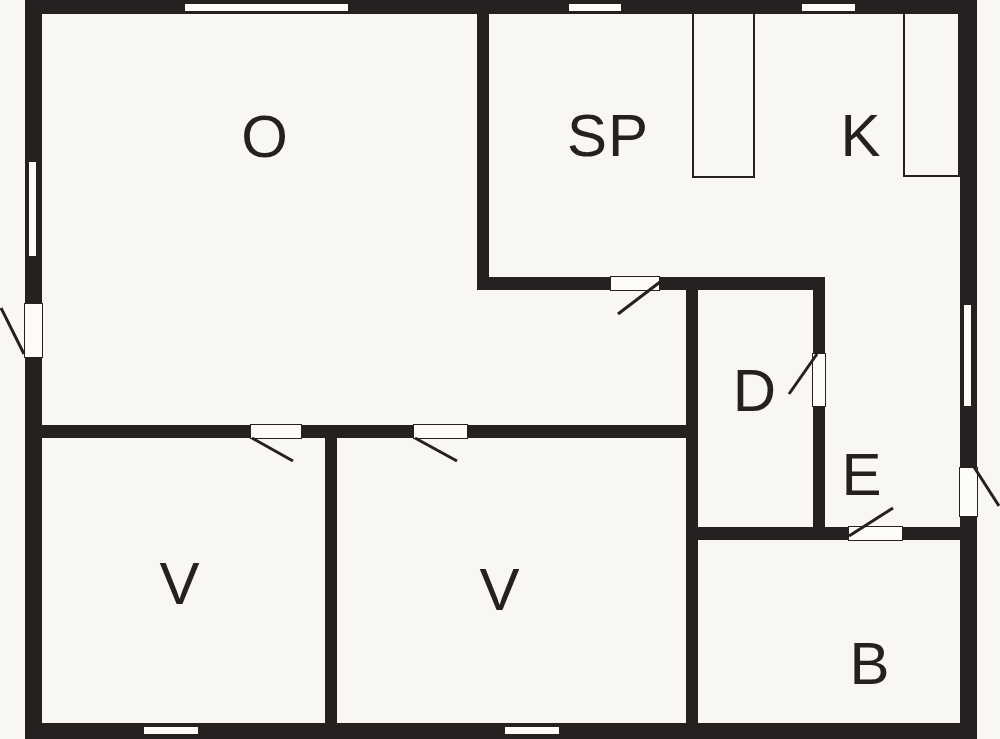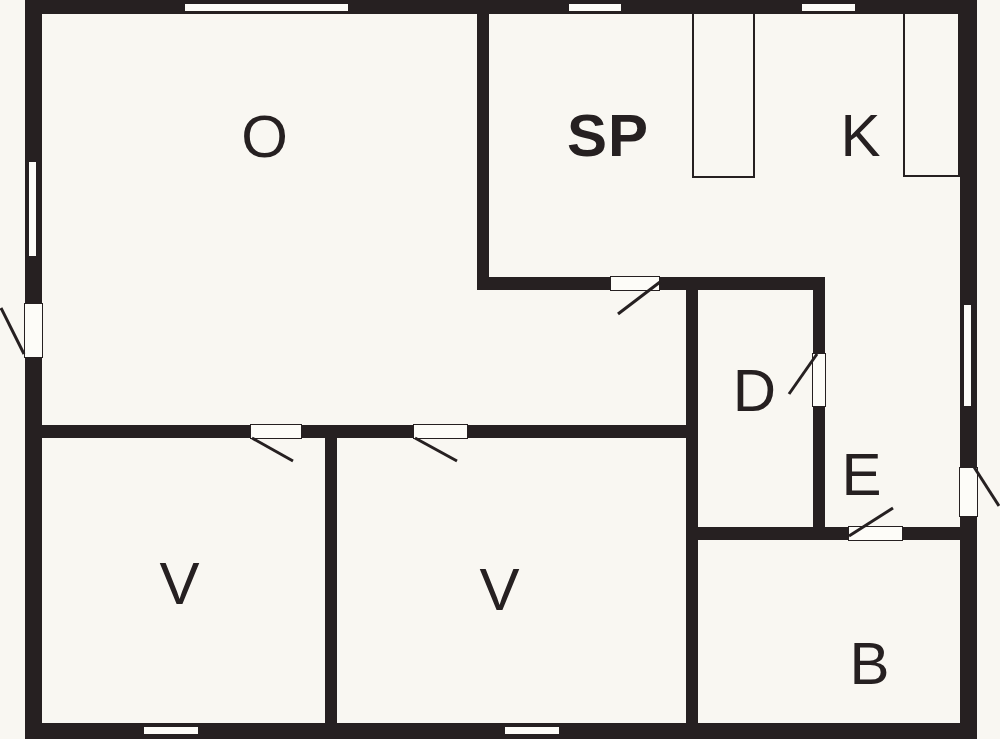--- a/index.html
+++ b/index.html
@@ -73,21 +73,21 @@
     <line x1="1" y1="308" x2="24" y2="354" stroke="#262021" stroke-width="3"></line>
     <line x1="252" y1="438" x2="293" y2="461" stroke="#262021" stroke-width="3"></line>
     <line x1="415" y1="438" x2="457" y2="461" stroke="#262021" stroke-width="3"></line>
     <line x1="660" y1="282" x2="618" y2="314" stroke="#262021" stroke-width="3"></line>
     <line x1="817" y1="354" x2="789" y2="394" stroke="#262021" stroke-width="3"></line>
     <line x1="893" y1="508" x2="849" y2="536" stroke="#262021" stroke-width="3"></line>
     <line x1="974" y1="467" x2="999" y2="506" stroke="#262021" stroke-width="3"></line>
   </svg>
 
   <div class="room-label" style="left:265px;top:137px;">O</div>
-  <div class="room-label" style="left:608px;top:136px;font-weight:bold;">SP</div>
+  <div class="room-label" style="left:608px;top:136px;">SP</div>
   <div class="room-label" style="left:861px;top:136px;">K</div>
   <div class="room-label" style="left:755px;top:391px;">D</div>
   <div class="room-label" style="left:862px;top:475px;">E</div>
   <div class="room-label" style="left:180px;top:584px;">V</div>
   <div class="room-label" style="left:500px;top:590px;">V</div>
   <div class="room-label" style="left:870px;top:664px;">B</div>
 
 </div>
 
 </body></html>

